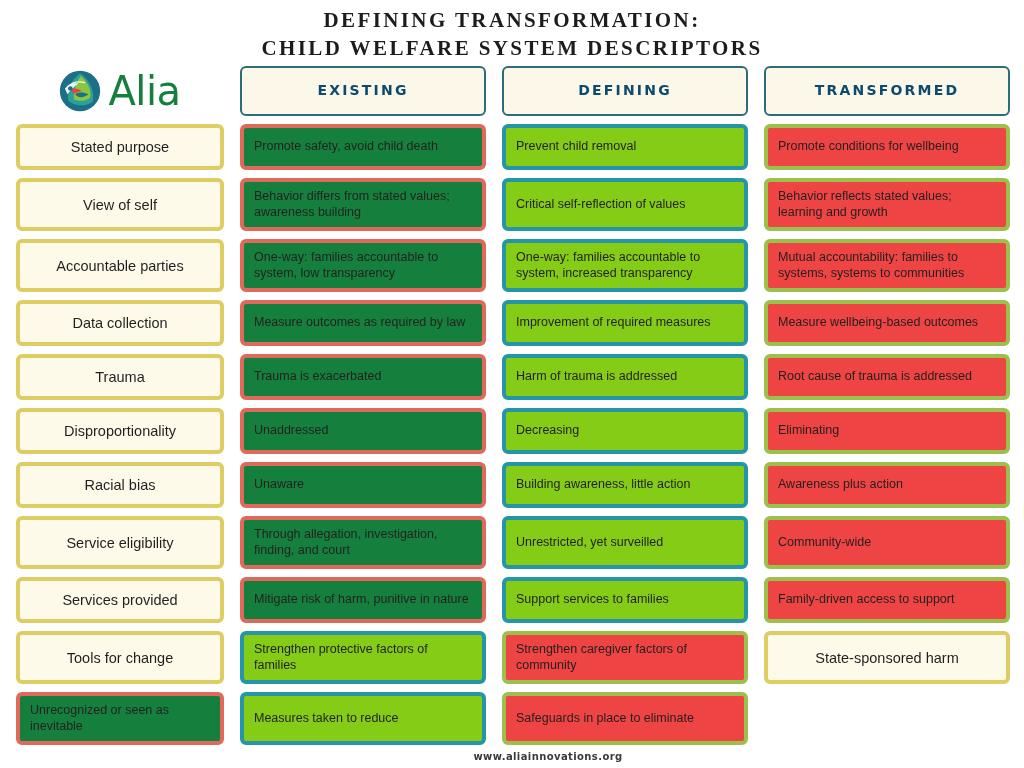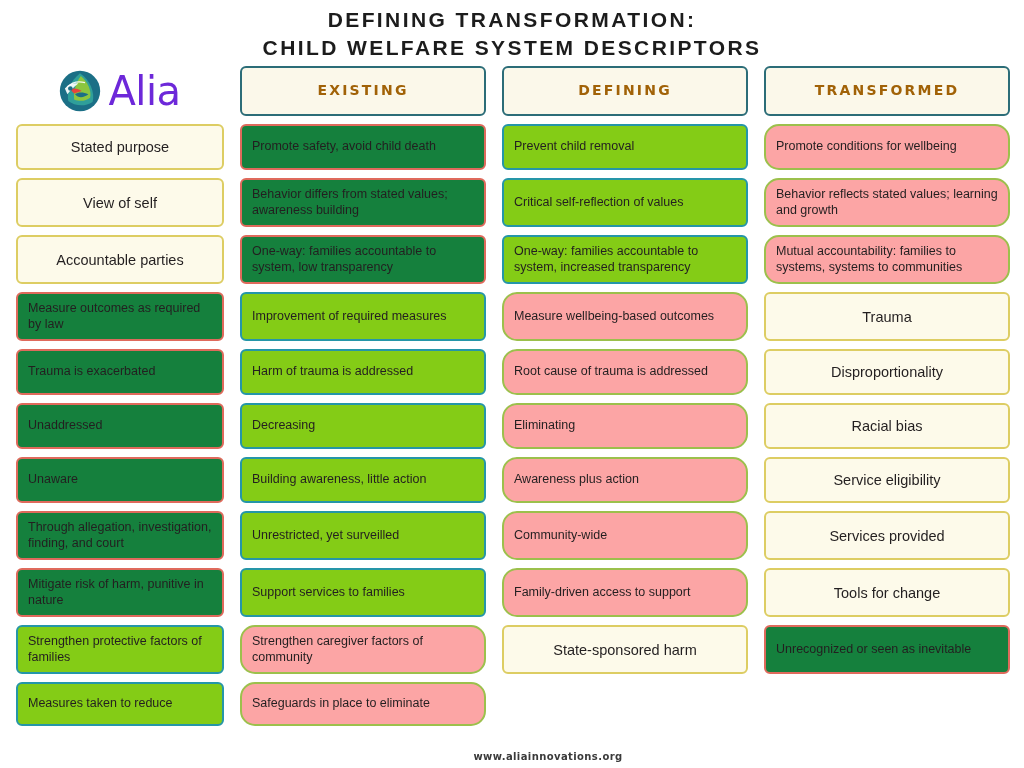--- a/index.html
+++ b/index.html
@@ -24,21 +24,21 @@
     box-sizing: border-box;
   }
 
   
   .title-block {
     width: 100%;
     text-align: center;
     padding-top: 6px;
   }
   .title-line {
-    font-family: Liberation Sans, sans-serif;
+    font-family: Liberation Serif, serif;
     font-weight: 700;
     font-size: 21px;
     letter-spacing: 2.4px;
     line-height: 28px;
     color: #1c1c1c;
     white-space: nowrap;
   }
 
   
   .grid {
@@ -74,48 +74,48 @@
   .logo-mark {
     width: 42px;
     height: 42px;
     flex: 0 0 42px;
   }
   .logo-word {
     font-family: "DejaVu Sans", sans-serif;
     font-size: 40px;
     line-height: 40px;
     font-weight: 400;
-    color: #6d28d9;
+    color: #15803d;
     letter-spacing: -0.5px;
   }
 
   
   .box {
     width: 100%;
     box-sizing: border-box;
     border-radius: 6px;
-    border: 2px solid #1d4ed8;
+    border: 4px solid #1d4ed8;
     display: flex;
     align-items: center;
     font-size: 12.5px;
     line-height: 15.5px;
     padding: 7px 10px;
     min-height: 44px;
   }
 
   .box-header {
     background: #fbf8ea;
     border-color: #2c6d78;
     justify-content: center;
     text-align: center;
     font-family: "DejaVu Sans", sans-serif;
     font-weight: 700;
     font-size: 14px;
     letter-spacing: 2.2px;
-    color: #a16207;
+    color: #0c4a6e;
     min-height: 50px;
     border-width: 2px;
   }
 
   .box-label {
     background: #fdfaea;
     border-color: #ddcd63;
     justify-content: center;
     text-align: center;
     font-size: 14.5px;
@@ -126,23 +126,22 @@
 
   .box-existing {
     background: #15803d;
     border-color: #df6a5c;
   }
   .box-improved {
     background: #84cc16;
     border-color: #2596a8;
   }
   .box-transformed {
-    background: #fca5a5;
+    background: #ef4444;
     border-color: #9cc04c;
-    border-radius: 15px;
   }
 
   
   .footer {
     position: absolute;
     left: 0;
     bottom: 6px;
     width: 100%;
     text-align: center;
     font-size: 10px;
@@ -223,20 +222,23 @@
       <div class="cellwrap">
         <div class="box box-existing">One-way: families accountable to system, low transparency</div>
       </div>
       <div class="cellwrap">
         <div class="box box-improved">One-way: families accountable to system, increased transparency</div>
       </div>
       <div class="cellwrap">
         <div class="box box-transformed">Mutual accountability: families to systems, systems to communities</div>
       </div>
       <div class="cellwrap">
+        <div class="box box-label">Data collection</div>
+      </div>
+      <div class="cellwrap">
         <div class="box box-existing">Measure outcomes as required by law</div>
       </div>
       <div class="cellwrap">
         <div class="box box-improved">Improvement of required measures</div>
       </div>
       <div class="cellwrap">
         <div class="box box-transformed">Measure wellbeing-based outcomes</div>
       </div>
       <div class="cellwrap">
         <div class="box box-label">Trauma</div>

